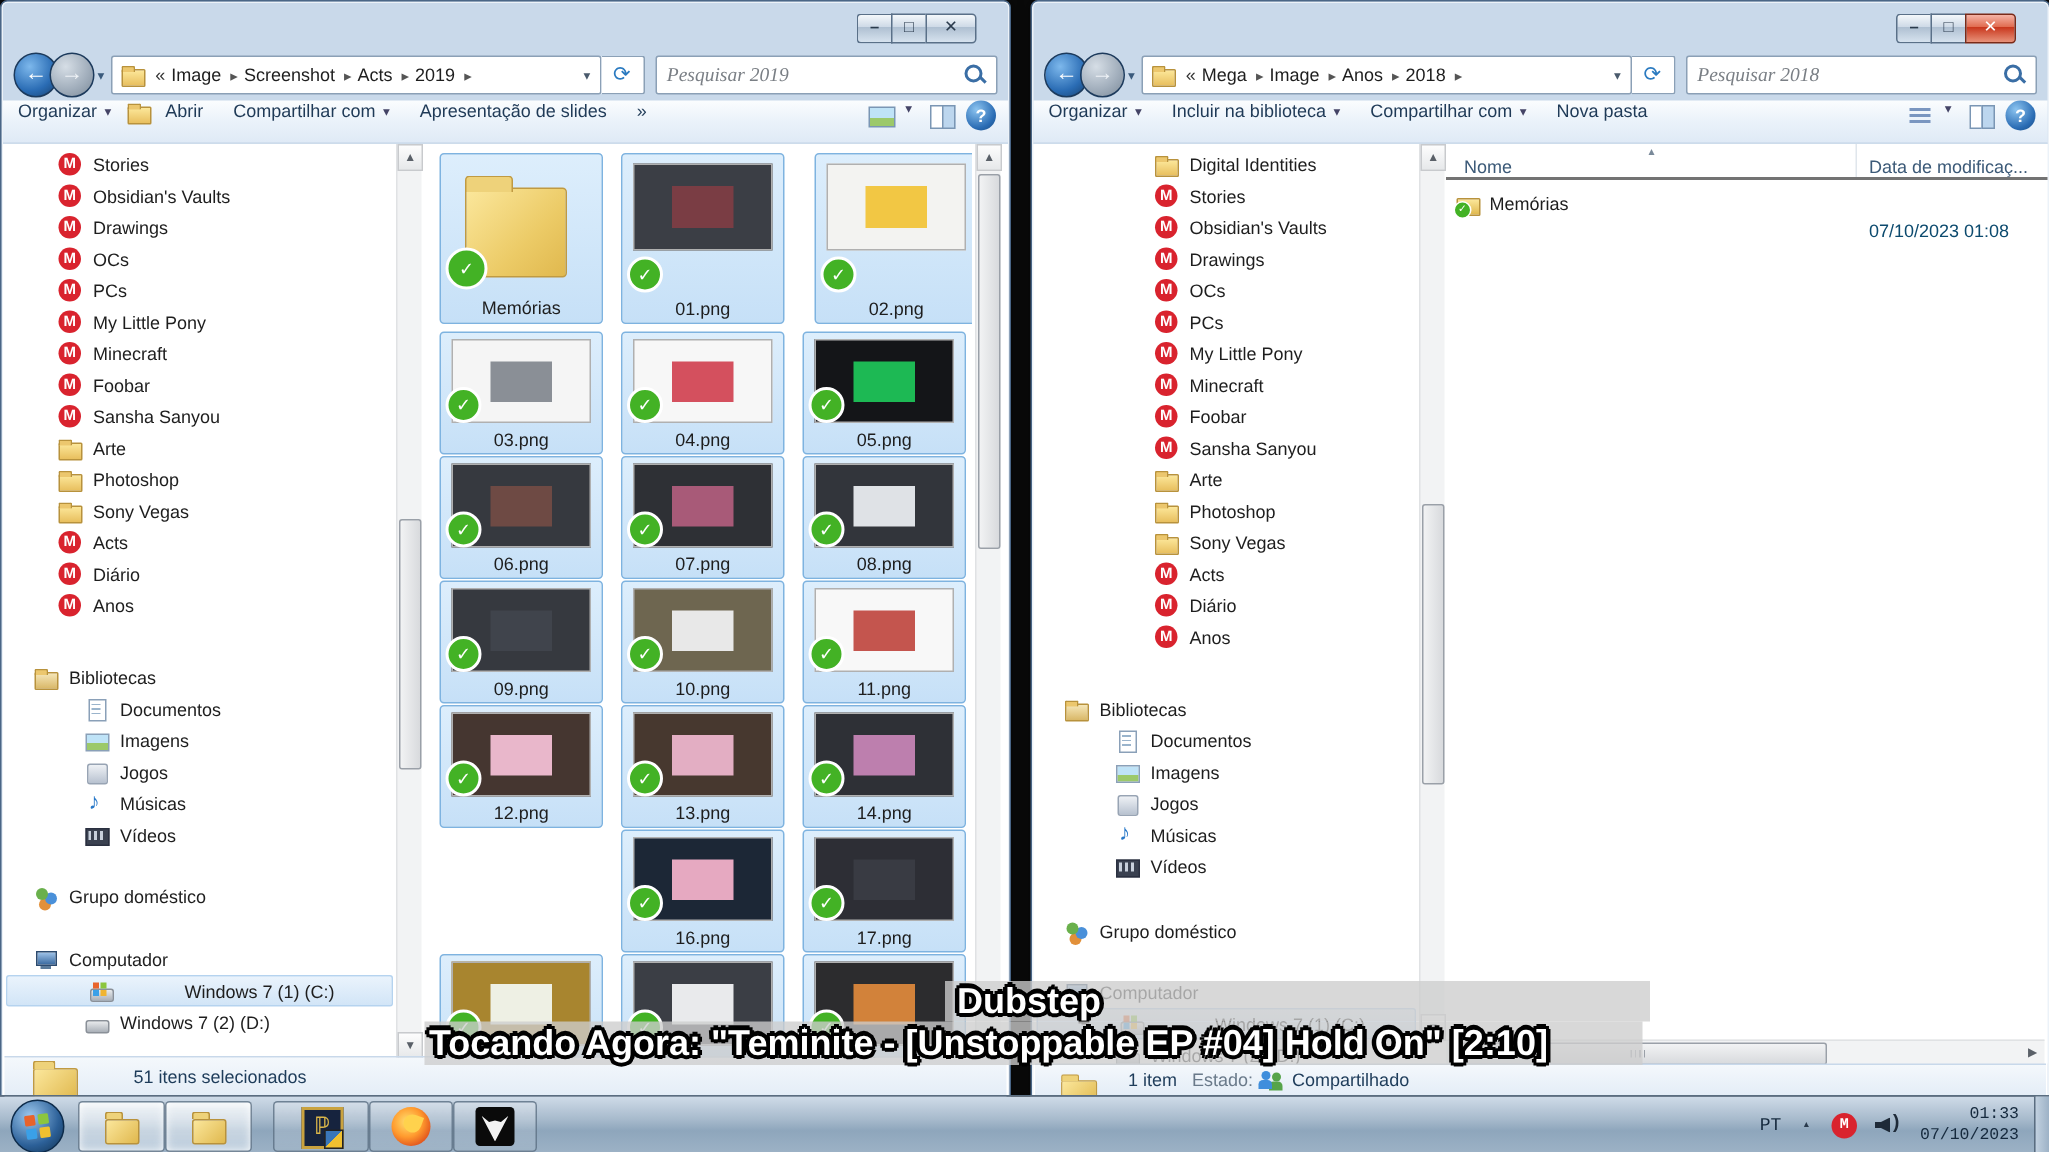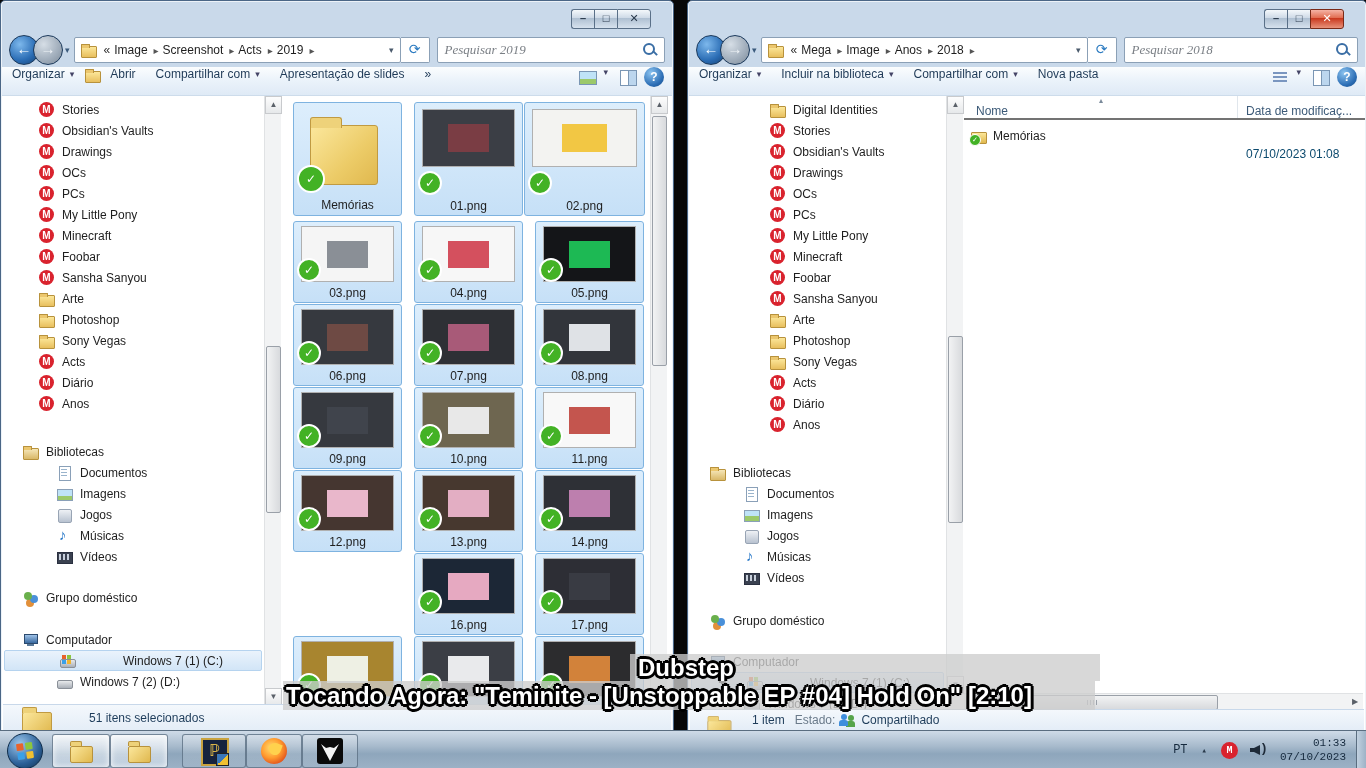--- a/index.html
+++ b/index.html
@@ -356,21 +356,21 @@
           <span class="tlabel">Memórias</span>
         </div>
         <div class="tile image" style="left: 130px; top: 6px; height: 112px;">
 
           <span class="thumb" style="background: rgb(59, 62, 69);">
             <span class="acc" style="background: rgb(122, 61, 68);"></span>
           </span>
           <span class="badge"></span>
           <span class="tlabel">01.png</span>
         </div>
-        <div class="tile image" style="left: 240px; top: 6px; height: 112px; padding-left: 12px;">
+        <div class="tile image" style="left: 259px; top: 6px; height: 112px;">
 
           <span class="thumb" style="background: rgb(243, 243, 241);">
             <span class="acc" style="background: rgb(242, 199, 68);"></span>
           </span>
           <span class="badge"></span>
           <span class="tlabel">02.png</span>
         </div>
         <div class="tile image" style="left: 9px; top: 125px; height: 80px;">
 
           <span class="thumb" style="background: rgb(245, 245, 245); top: 4px; height: 54px;">

